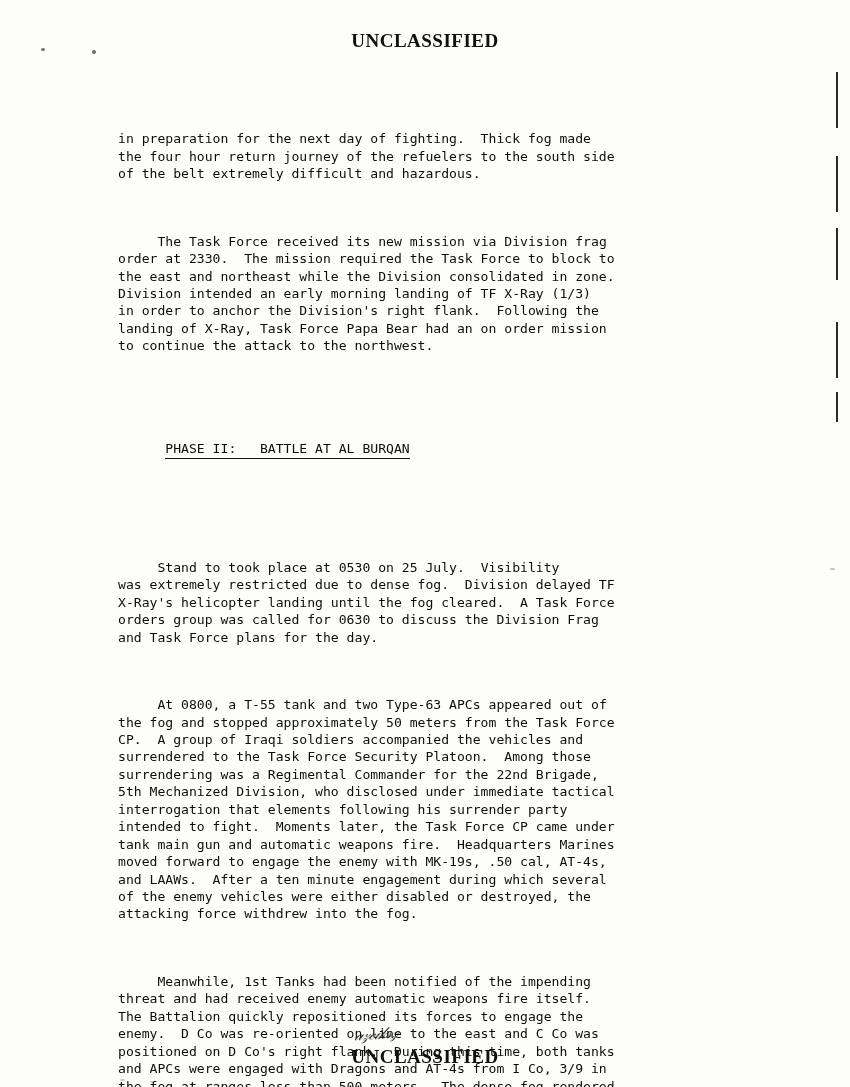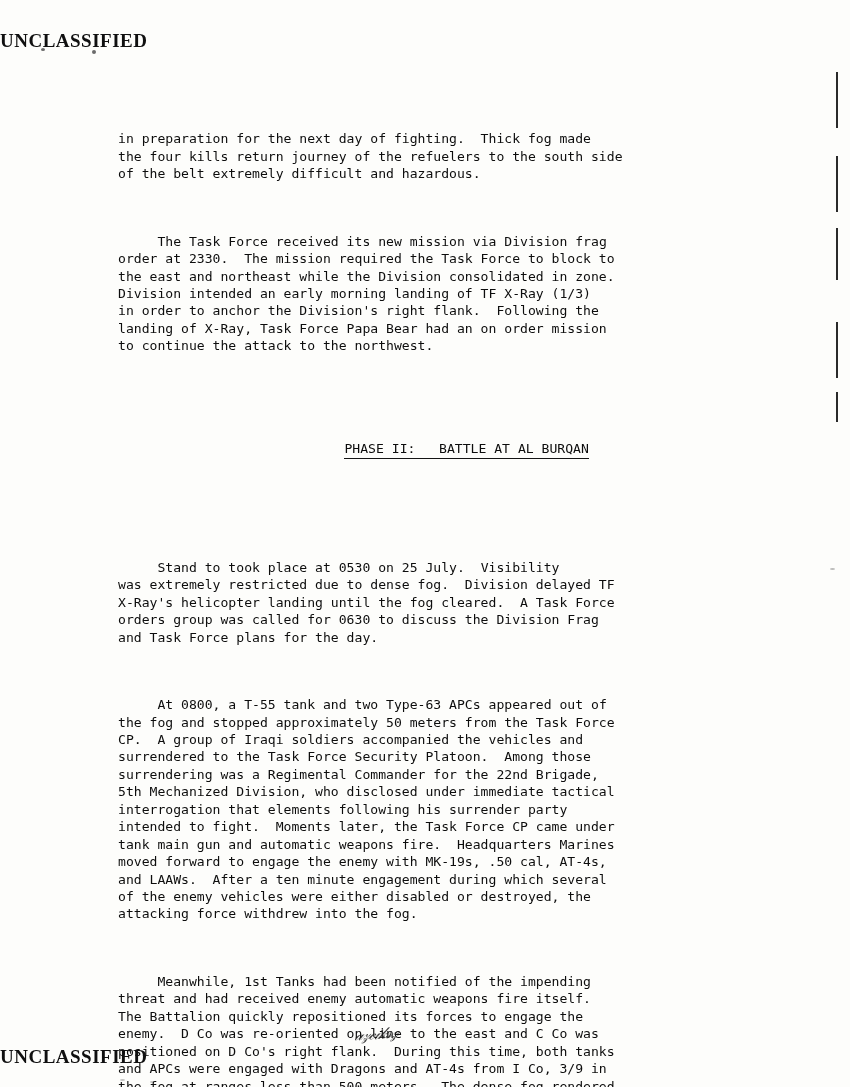--- a/index.html
+++ b/index.html
@@ -24,21 +24,21 @@
   .speck1 { left: 41px; top: 48px; width: 4px; height: 3px; }
   .speck2 { left: 92px; top: 50px; width: 4px; height: 4px; }
   .speck3 { left: 830px; top: 568px; width: 5px; height: 2px; opacity: .45; }
   .speck4 { left: 120px; top: 1079px; width: 5px; height: 2px; opacity: .4; }
   .speck5 { left: 150px; top: 1081px; width: 4px; height: 2px; opacity: .4; }
 
   .cls-header, .cls-footer {
     position: absolute;
     left: 0;
     width: 850px;
-    text-align: left;
+    text-align: center;
     font-family: "Liberation Serif", serif;
     font-weight: bold;
     font-size: 19px;
     letter-spacing: .5px;
     color: #101010;
   }
   .cls-header { top: 30px; }
   .cls-footer { top: 1046px; }
 
   .body-text {
@@ -58,21 +58,21 @@
     white-space: pre-wrap;
   }
   .para:last-child { margin-bottom: 0; }
   .heading {
     margin: 0 0 15px 0;
     white-space: pre-wrap;
     display: inline-block;
     border-bottom: 1px solid #141414;
     padding-bottom: 1px;
   }
-  .heading-wrap { margin: 0 0 15px 0; text-align: center; }
+  .heading-wrap { margin: 0 0 15px 0; }
 
   
   .margin-bar {
     position: absolute;
     width: 1.5px;
     background: #2a2a2a;
     left: 836px;
   }
   .mb1 { top: 72px; height: 56px; }
   .mb2 { top: 156px; height: 56px; }
@@ -109,21 +109,21 @@
 
   <div class="margin-bar mb1"></div>
   <div class="margin-bar mb2"></div>
   <div class="margin-bar mb3"></div>
   <div class="margin-bar mb4"></div>
   <div class="margin-bar mb5"></div>
 
   <div class="body-text">
 
     <p class="para">in preparation for the next day of fighting.  Thick fog made
-the four kills return journey of the refuelers to the south side
+the four hour return journey of the refuelers to the south side
 of the belt extremely difficult and hazardous.</p>
     <p class="para">     The Task Force received its new mission via Division frag
 order at 2330.  The mission required the Task Force to block to
 the east and northeast while the Division consolidated in zone.
 Division intended an early morning landing of TF X-Ray (1/3)
 in order to anchor the Division's right flank.  Following the
 landing of X-Ray, Task Force Papa Bear had an on order mission
 to continue the attack to the northwest.</p>
 
     <div class="heading-wrap">

